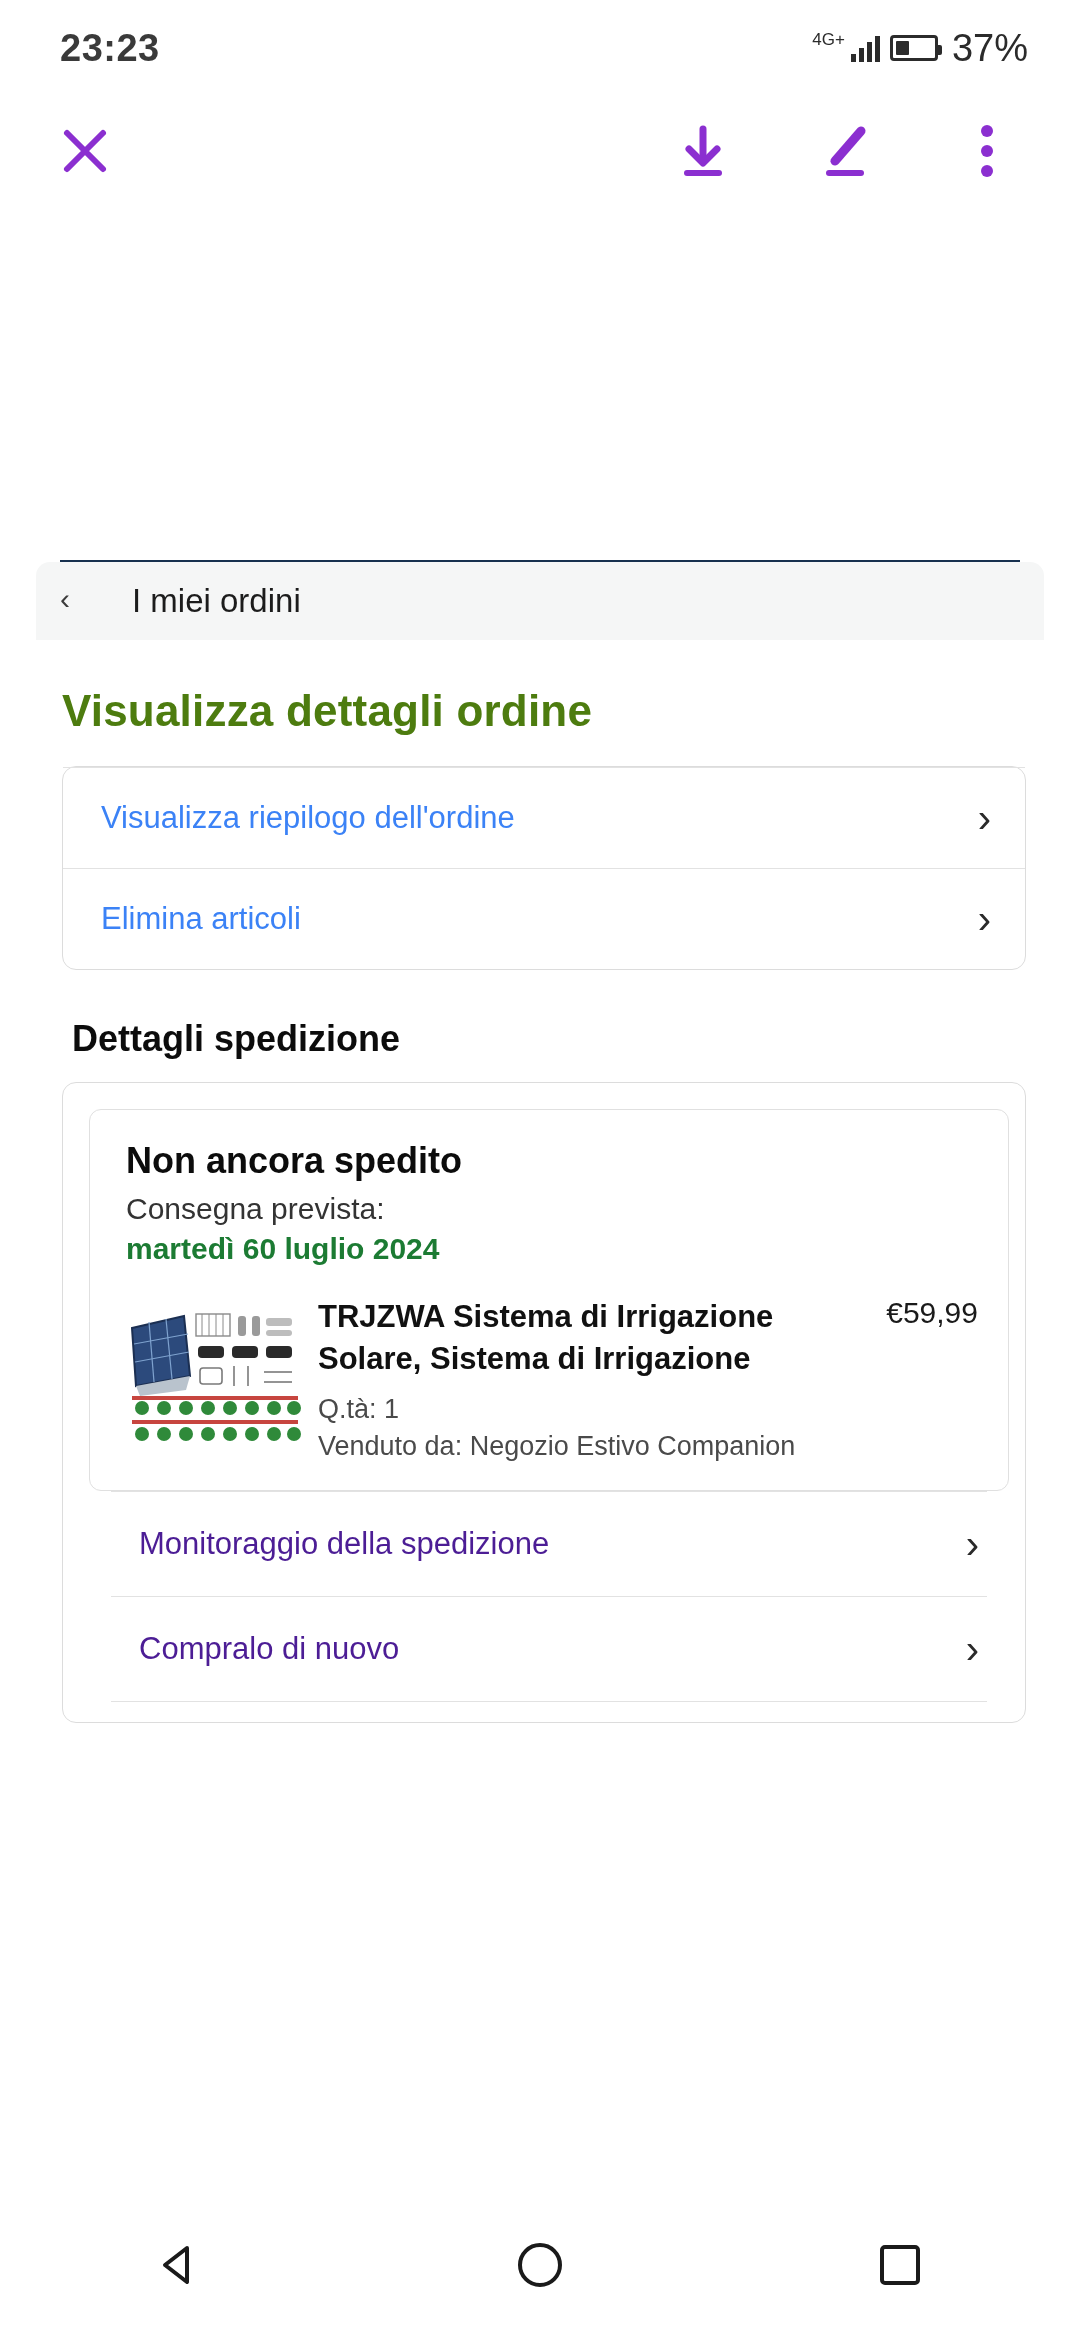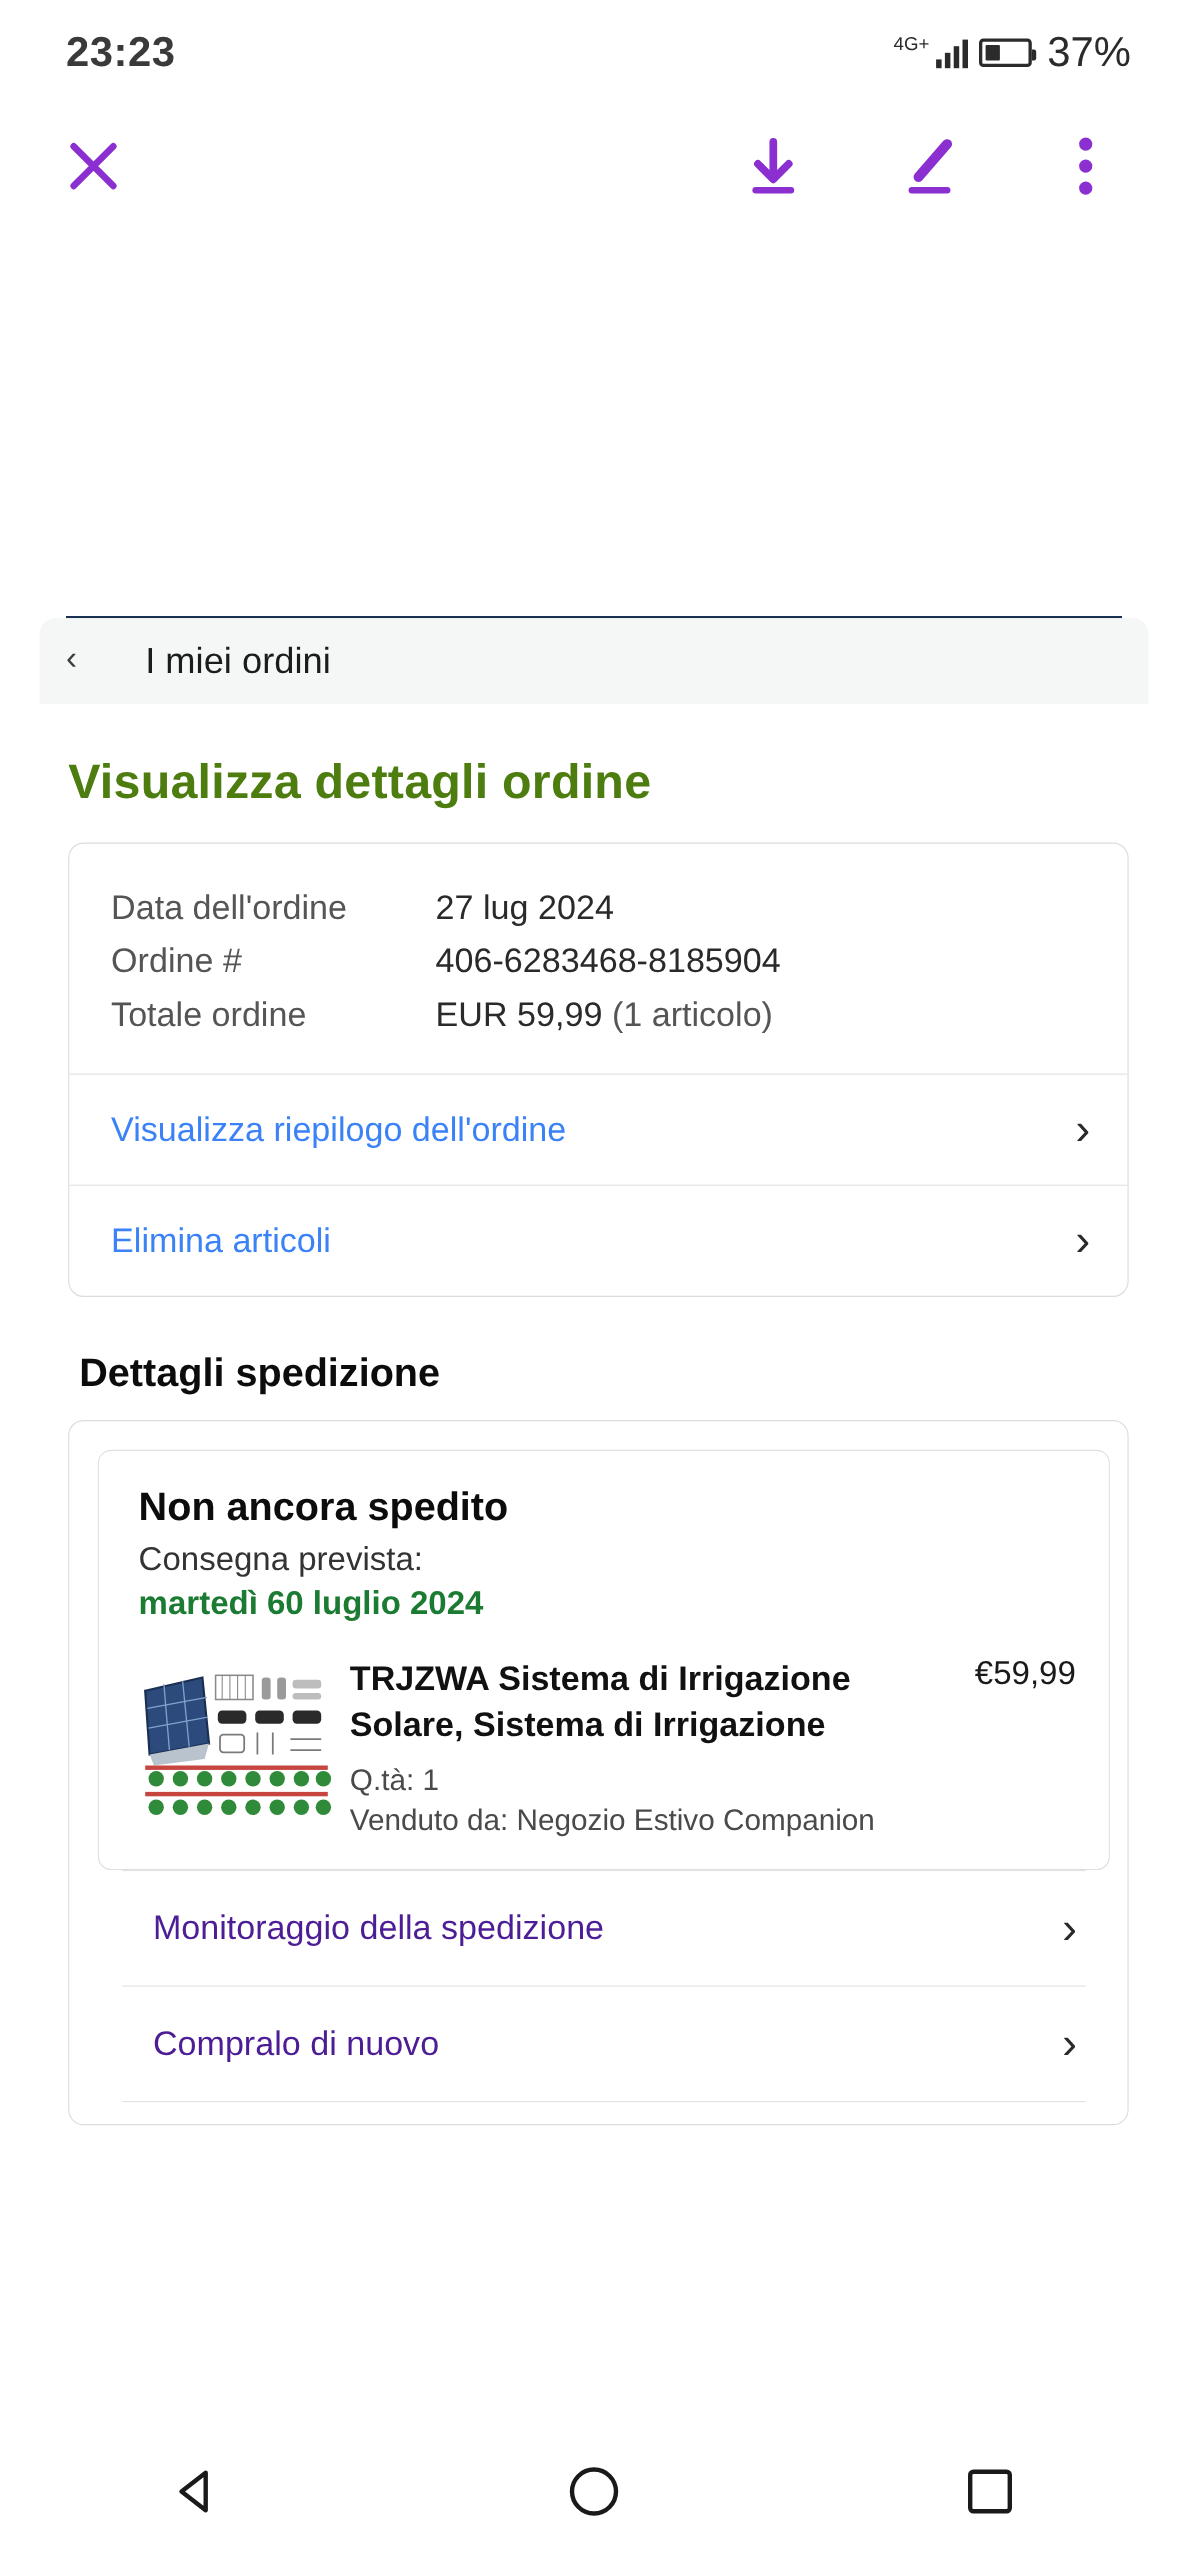--- a/index.html
+++ b/index.html
@@ -362,37 +362,20 @@
     <div class="top-divider"></div>
 
     <div class="breadcrumb-bar">
       <span class="chev-left">‹</span>
       <span class="breadcrumb-label">I miei ordini</span>
     </div>
 
     <div class="page-title">Visualizza dettagli ordine</div>
 
     <div class="card">
-      <div class="order-meta">
-        <div class="meta-row">
-          <div class="meta-label">Data dell'ordine</div>
-          <div class="meta-value">27 lug 2024</div>
-        </div>
-        <div class="meta-row">
-          <div class="meta-label">Ordine #</div>
-          <div class="meta-value">406-6283468-8185904</div>
-        </div>
-        <div class="meta-row">
-          <div class="meta-label">Totale ordine</div>
-          <div class="meta-value">
-            <span>EUR 59,99</span>
-            <span class="muted">(1 articolo)</span>
-          </div>
-        </div>
-      </div>
 
       <div class="row-sep"></div>
 
       <div class="link-row">
         <span class="link-row-label">Visualizza riepilogo dell'ordine</span>
         <span class="chev-right">›</span>
       </div>
 
       <div class="row-sep"></div>
 

